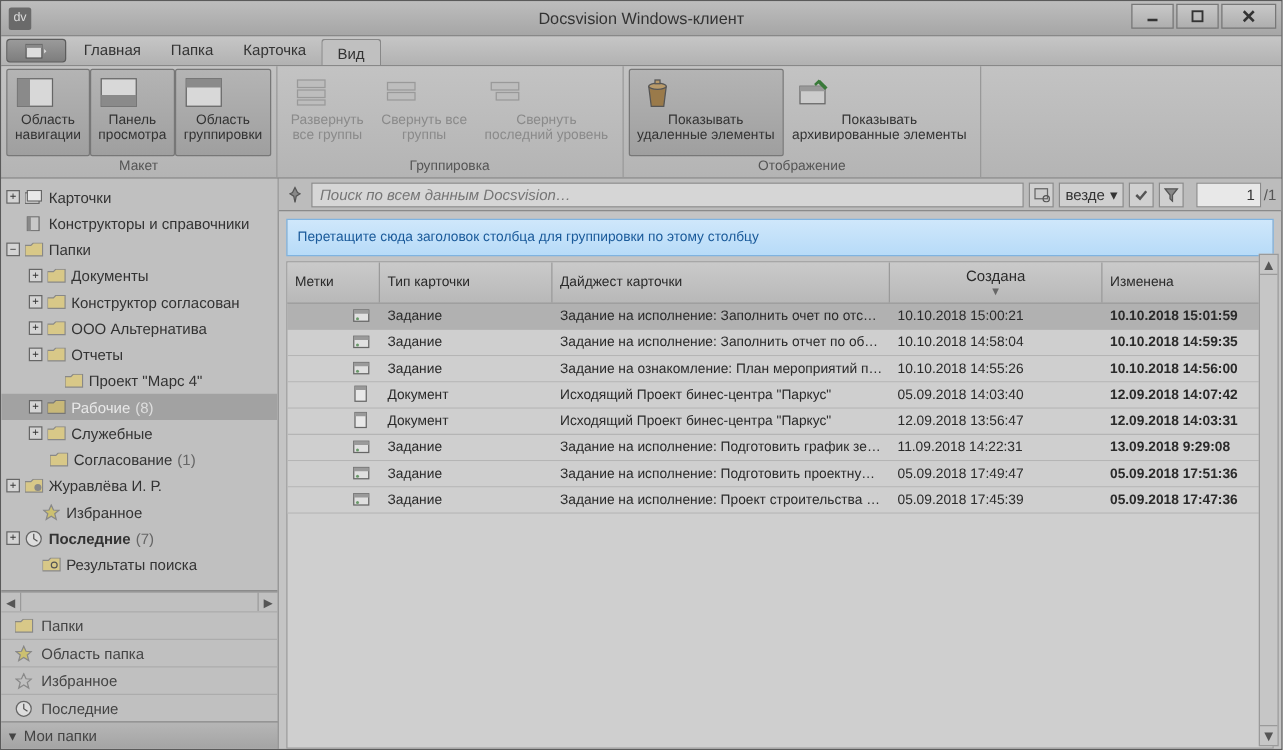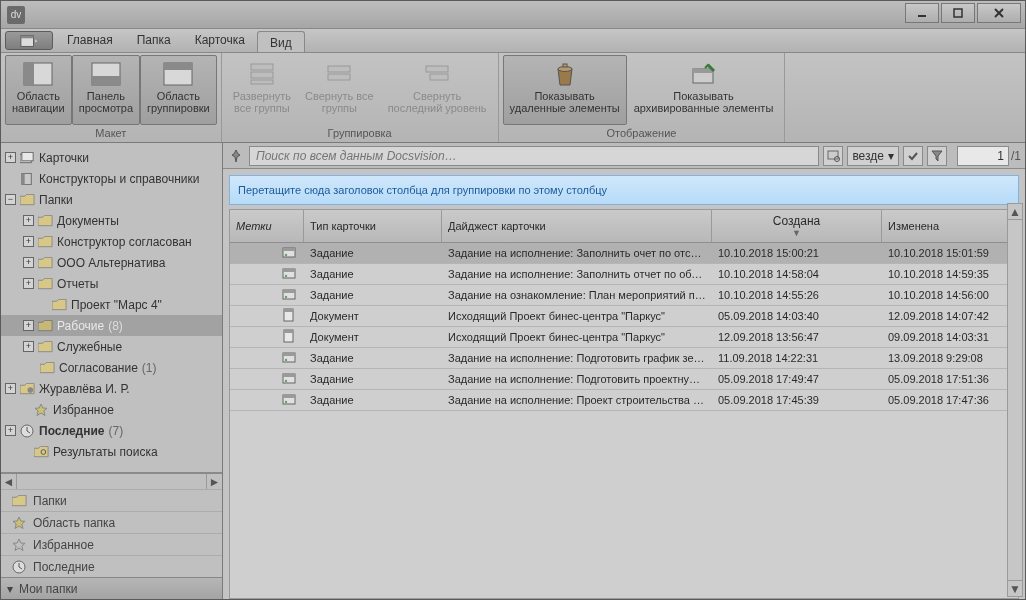--- a/index.html
+++ b/index.html
@@ -13,21 +13,21 @@
   .win-btn.close{width:44px;}
   .menu-strip { height:24px; background:linear-gradient(#c6c6c6,#b2b2b2); display:flex; align-items:stretch; border-bottom:1px solid #888; }
   .file-btn { width:48px; background:linear-gradient(#9a9a9a,#7e7e7e); border:1px solid #5c5c5c; margin:2px 2px 2px 4px; border-radius:3px; display:flex;align-items:center;justify-content:center;}
   .file-btn svg{width:18px;height:14px;}
   .tab { padding:4px 12px 0; color:#333; cursor:default; }
   .tab.active { background:#c0c0c0; border:1px solid #888; border-bottom:none; border-radius:3px 3px 0 0; margin-top:2px;}
   .ribbon { height:90px; background:linear-gradient(#c3c3c3,#b4b4b4); border-bottom:1px solid #7a7a7a; display:flex; }
   .rgroup { display:flex; flex-direction:column; border-right:1px solid #999; padding:2px 4px 0; }
   .rgroup-buttons{display:flex; flex:1;}
   .rgroup-label{ text-align:center; font-size:11px; color:#555; padding:2px 0 3px; }
-  .rbtn { display:flex; flex-direction:column; align-items:center; justify-content:flex-start; padding:4px 6px 2px; min-width:54px; cursor:default; border:1px solid transparent; border-radius:2px;}
+  .rbtn { display:flex; flex-direction:column; justify-content:flex-start; padding:4px 6px 2px; min-width:54px; cursor:default; border:1px solid transparent; border-radius:2px;}
   .rbtn.active{ background:linear-gradient(#b4b4b4,#9f9f9f); border:1px solid #777; }
   .rbtn.disabled{ color:#888; }
   .rbtn .ricon{ width:32px; height:28px; margin-bottom:2px; display:flex;align-items:center;justify-content:center;}
   .rbtn-label{ font-size:11px; text-align:center; line-height:12px; color:#333; white-space:pre-line;}
   .rbtn.disabled .rbtn-label{ color:#8a8a8a;}
   .content { flex:1; display:flex; min-height:0; }
   .leftcol { width:222px; background:#bcbcbc; border-right:1px solid #7a7a7a; display:flex; flex-direction:column; }
   .tree { flex:1; overflow:hidden; background:#c0c0c0; border-bottom:1px solid #8a8a8a; padding-top:4px;}
   .tnode { display:flex; align-items:center; height:21px; padding-left:4px; color:#333; cursor:default;}
   .tnode.sel{ background:#a2a2a2; color:#e8e8e8;}
@@ -48,51 +48,52 @@
   .searchinput{ flex:1; height:20px; background:#d6d6d6; border:1px solid #8a8a8a; padding:0 6px; font-style:italic; color:#555;}
   .scope{ height:20px; border:1px solid #8a8a8a; background:#d0d0d0; padding:0 4px; display:flex;align-items:center; color:#333;}
   .scope .dd{margin-left:4px;}
   .funnel{ width:20px; height:20px; border:1px solid #8a8a8a; background:#d0d0d0; display:flex;align-items:center;justify-content:center;}
   .pager{ display:flex; align-items:center; gap:2px; margin-left:6px;}
   .pagein{ width:52px; height:20px; background:#e8e8e8; border:1px solid #8a8a8a; text-align:right; padding-right:4px; color:#333;}
   .groupdrop{ height:30px; background:linear-gradient(#cfe7fb,#b7dbf8); border:1px solid #7fb3e0; margin:6px 6px 0 6px; display:flex; align-items:center; padding-left:8px; color:#1a5a9a; font-size:11px;}
   .grid{ margin:4px 6px 0 6px; background:#cfcfcf; border:1px solid #9a9a9a; flex:1; display:flex; flex-direction:column; min-height:0;}
   .ghdr{ display:flex; background:linear-gradient(#cacaca,#b8b8b8); border-bottom:1px solid #8f8f8f;}
   .gcol{ padding:4px 6px; border-right:1px solid #9a9a9a; color:#2a2a2a; font-size:11px; display:flex; align-items:center; justify-content:space-between;}
-  .gcol.marks{width:74px;font-style:italic;}
+  .gcol.marks{width:74px;}
   .gcol.type{width:138px;}
   .gcol.digest{flex:1;}
   .gcol.created{width:170px;flex-direction:column;}
   .gcol.modified{width:136px; border-right:none;}
   .sortarr{ color:#666; font-size:9px;}
   .grows{ overflow:auto;}
   .grow{ display:flex; height:21px; align-items:center; border-bottom:1px solid #b5b5b5; background:#cfcfcf;}
   .grow.sel{ background:#b1b1b1;}
   .gcell{ padding:0 6px; font-size:11px; color:#2a2a2a; white-space:nowrap; overflow:hidden; text-overflow:ellipsis;}
   .gcell.marks{width:74px; display:flex; justify-content:flex-end; padding-right:8px;}
   .gcell.type{width:138px;}
   .gcell.digest{flex:1;}
   .gcell.created{width:170px;}
-  .gcell.modified{width:136px;}
+  .gcell.modified{width:136px;font-weight:bold;}
   .cardicon{width:14px;height:14px;}
   .vscroll{ position:absolute; right:2px; top:60px; bottom:2px; width:16px; background:#c6c6c6; border:1px solid #9a9a9a; display:flex; flex-direction:column; justify-content:space-between; align-items:center;}
   .vscroll .arr{height:16px;width:100%;display:flex;align-items:center;justify-content:center;color:#555;border-bottom:1px solid #9a9a9a;}
   .vscroll .arr.bottom{border-bottom:none;border-top:1px solid #9a9a9a;}
   .hscroll-left{ height:16px; background:#c0c0c0; border-top:1px solid #8a8a8a; display:flex;}
   .hscroll-left .arr{width:16px;display:flex;align-items:center;justify-content:center;color:#555;border-right:1px solid #9a9a9a;}
   .hscroll-left .arr.right{border-right:none;border-left:1px solid #9a9a9a;}
   .hscroll-left .track{flex:1;}
 </style>
 </head>
 <body>
 
 <div class="window">
 
   <div class="titlebar">
     <div class="app-icon">dv</div>
+    <div class="title">Docsvision Windows-клиент</div>
     <div class="win-buttons">
       <div class="win-btn">
           <svg width="12" height="12">
             <line x1="2" y1="9" x2="10" y2="9" stroke="#333" stroke-width="2"></line>
           </svg>
         </div>
       <div class="win-btn">
           <svg width="12" height="12">
             <rect x="2" y="2" width="8" height="8" fill="none" stroke="#333" stroke-width="1.5"></rect>
           </svg>
@@ -518,21 +519,21 @@
             <div class="grow">
               <div class="gcell marks">
                 <span><svg class="cardicon" viewBox="0 0 14 14">
                     <rect x="2" y="1" width="9" height="12" fill="#e8e8e8" stroke="#666"></rect>
                     <rect x="2" y="1" width="9" height="3" fill="#999"></rect>
                   </svg></span>
               </div>
               <div class="gcell type">Документ</div>
               <div class="gcell digest">Исходящий Проект бинес-центра "Паркус"</div>
               <div class="gcell created">12.09.2018 13:56:47</div>
-              <div class="gcell modified">09.09.2018 14:03:31</div>
+              <div class="gcell modified">12.09.2018 14:03:31</div>
             </div>
             <div class="grow">
               <div class="gcell marks">
                 <span><svg class="cardicon" viewBox="0 0 14 14">
                     <rect x="1" y="3" width="12" height="9" fill="#e0e0e0" stroke="#666"></rect>
                     <rect x="1" y="3" width="12" height="3" fill="#9a9a9a"></rect>
                     <circle cx="4" cy="10" r="1.2" fill="#6a9a6a"></circle>
                   </svg></span>
               </div>
               <div class="gcell type">Задание</div>

